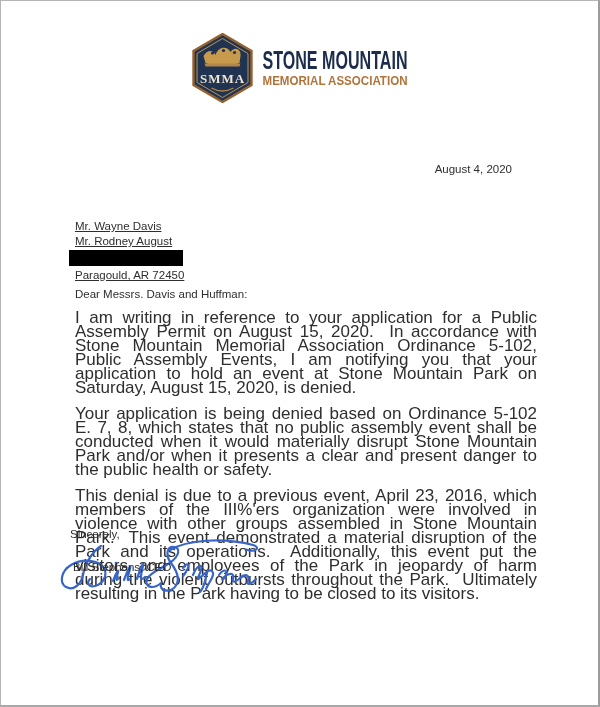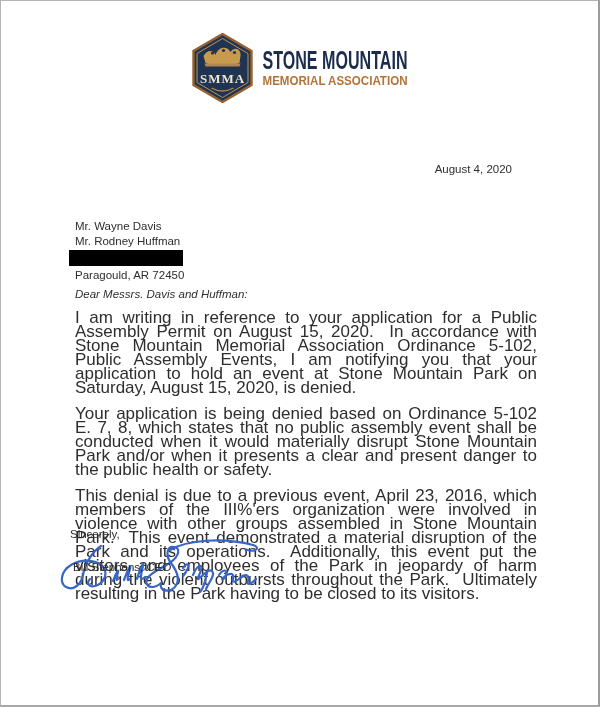--- a/index.html
+++ b/index.html
@@ -38,33 +38,33 @@
     right: 86px;
     font-size: 11.5px;
     color: #2e2e2e;
   }
   .recipients {
     position: absolute;
     top: 218px;
     left: 74px;
     font-size: 11.5px;
     line-height: 15px;
+    text-decoration: underline;
   }
   .redaction-bar {
     width: 114px;
     height: 16px;
     background: #000000;
     margin: 1px 0 2px -6px;
   }
   .salutation {
     position: absolute;
     top: 287px;
     left: 74px;
     font-size: 11.5px;
-    font-style: italic;
   }
   .letter-body {
     position: absolute;
     top: 310px;
     left: 74px;
     width: 462px;
     font-size: 17px;
     line-height: 14px;
     text-align: justify;
   }
@@ -113,21 +113,21 @@
     <svg class="wordmark-svg" width="148" height="44" viewBox="0 0 148 44" aria-hidden="true">
       <text x="1" y="23" font-family="Liberation Sans, sans-serif" font-size="25" font-weight="bold" textLength="145" lengthAdjust="spacingAndGlyphs" fill="#1c2c4c">STONE MOUNTAIN</text>
       <text x="1" y="39" font-family="Liberation Sans, sans-serif" font-size="13" font-weight="bold" textLength="145" lengthAdjust="spacingAndGlyphs" fill="#b0743a">MEMORIAL ASSOCIATION</text>
     </svg>
   </div>
 
   <div class="date-line">August 4, 2020</div>
 
   <div class="recipients">
     <div>Mr. Wayne Davis</div>
-    <div>Mr. Rodney Huffman</div>
+    <div>Mr. Rodney August</div>
     <div class="redaction-bar"></div>
     <div>Paragould, AR 72450</div>
   </div>
 
   <div class="salutation">Dear Messrs. Davis and Huffman:</div>
 
   <div class="letter-body">
     <p>I am writing in reference to your application for a Public Assembly Permit on August 15, 2020.  In accordance with Stone Mountain Memorial Association Ordinance 5-102, Public Assembly Events, I am notifying you that your application to hold an event at Stone Mountain Park on Saturday, August 15, 2020, is denied.</p>
     <p>Your application is being denied based on Ordinance 5-102 E. 7, 8, which states that no public assembly event shall be conducted when it would materially disrupt Stone Mountain Park and/or when it presents a clear and present danger to the public health or safety.</p>
     <p>This denial is due to a previous event, April 23, 2016, which members of the III%'ers organization were involved in violence with other groups assembled in Stone Mountain Park.  This event demonstrated a material disruption of the Park and its operations.  Additionally, this event put the visitors and employees of the Park in jeopardy of harm during the violent outbursts throughout the Park.  Ultimately resulting in the Park having to be closed to its visitors.</p>

